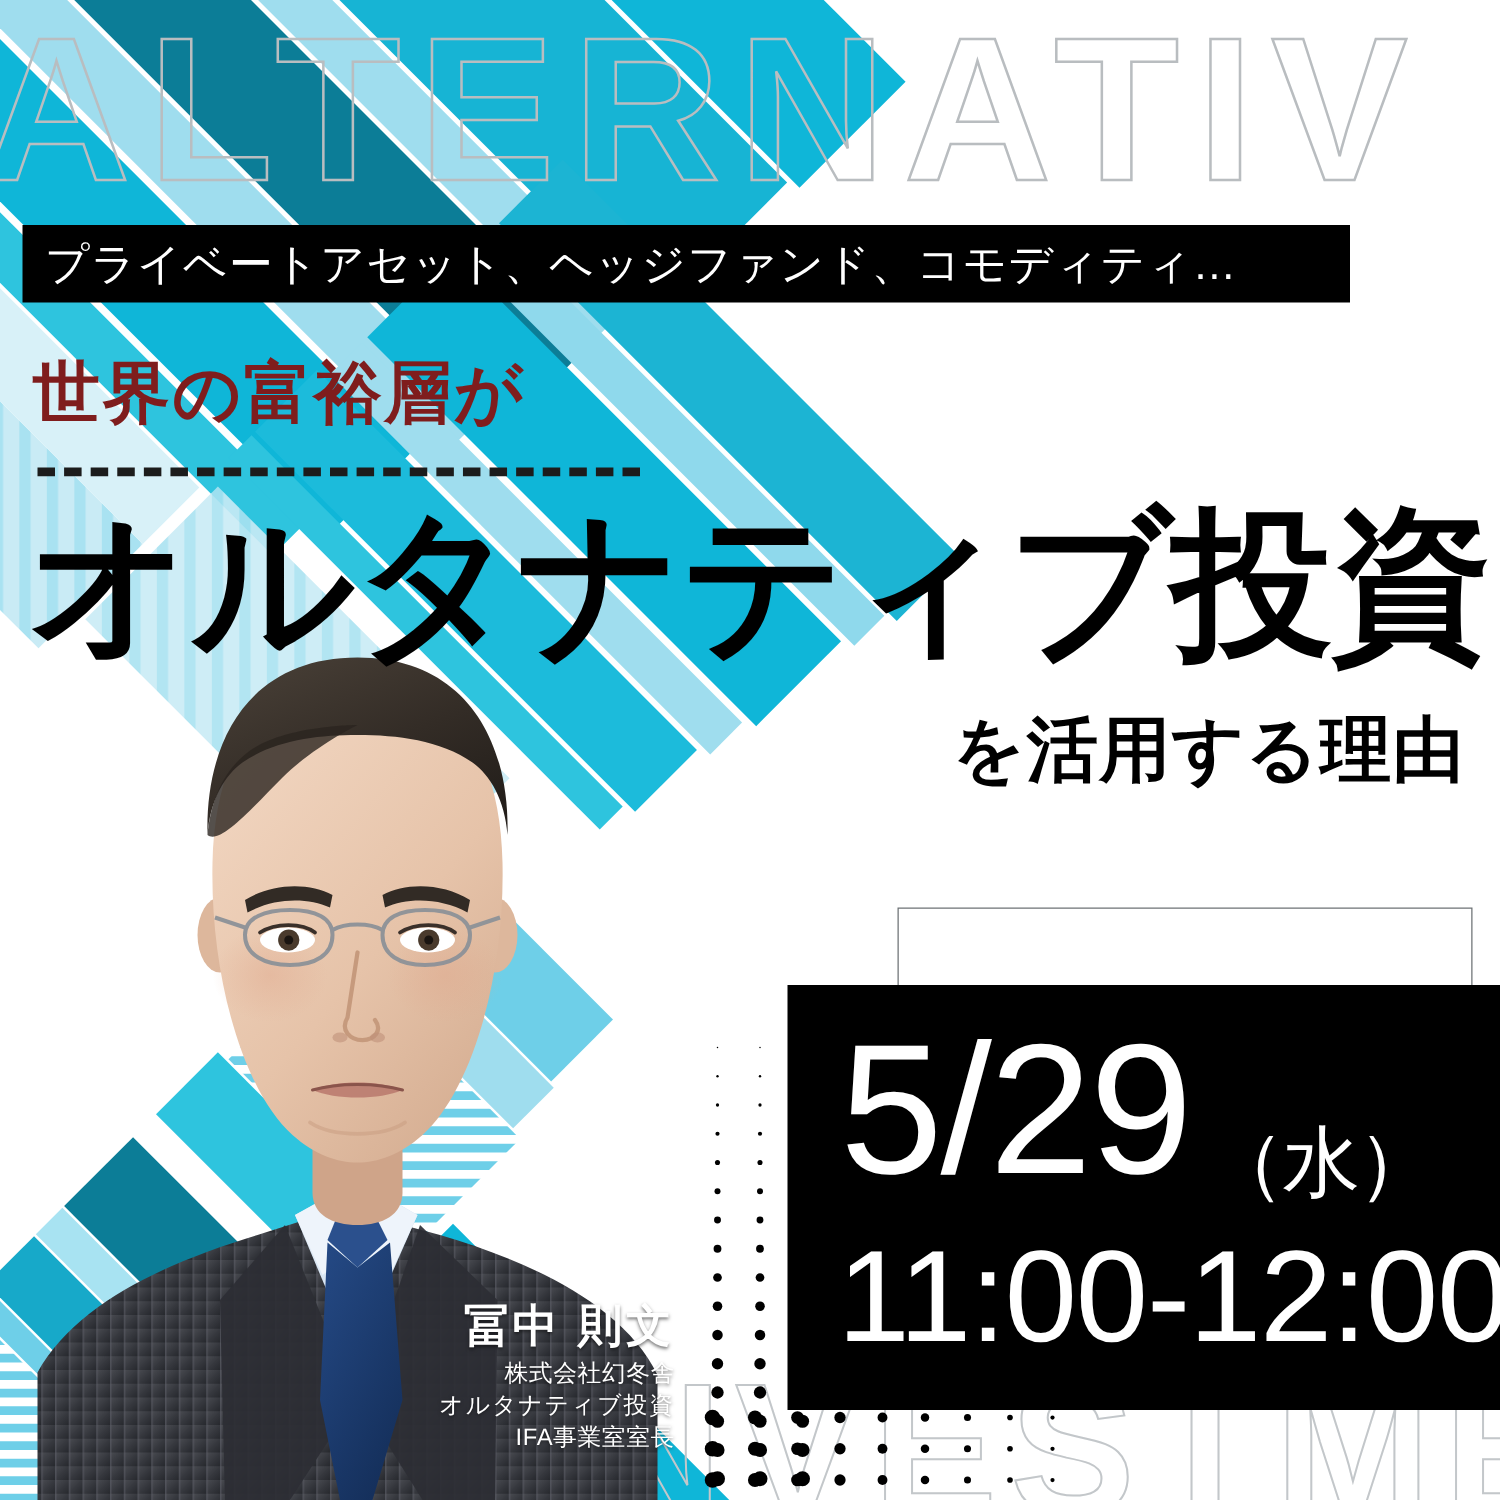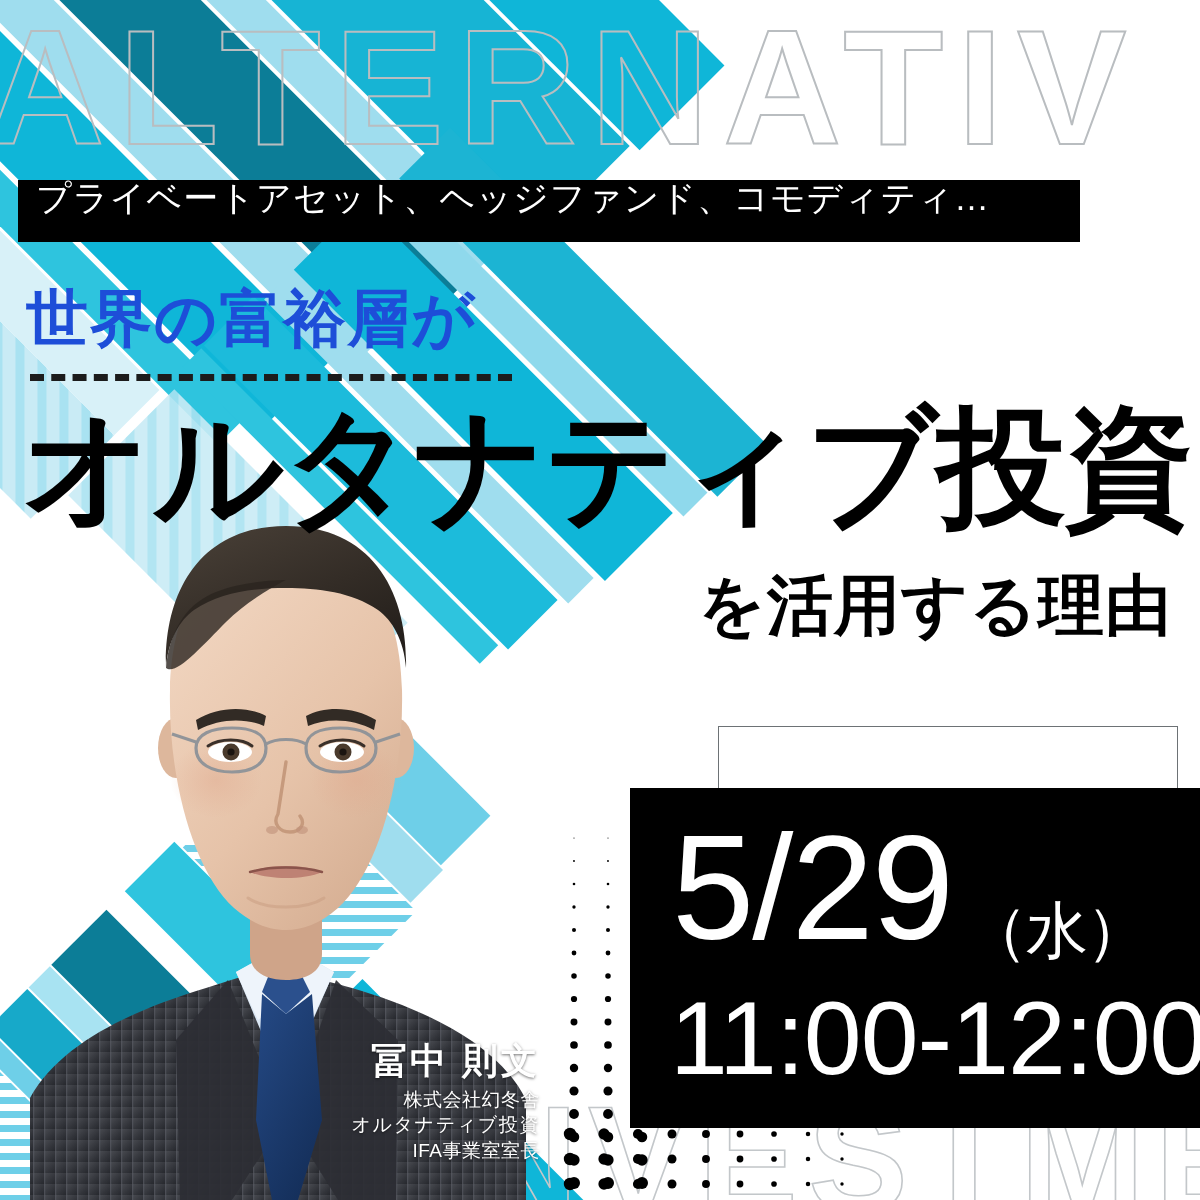--- a/index.html
+++ b/index.html
@@ -41,40 +41,40 @@
     letter-spacing:10px;
     -webkit-text-stroke:1.6px #c3c7ca;
   }
 
   
   #kicker-bar {
     position:absolute;
     left:18px; top:180px;
     width:1062px; height:62px;
     background:#000000;
-    display:flex; align-items:flex-start;
+    display:flex; align-items:center;
     padding-left:18px;
     z-index:30;
   }
   #kicker-text {
     color:#ffffff;
     font-size:35px;
     letter-spacing:1px;
     font-weight:400;
     white-space:nowrap;
     line-height:1;
   }
 
   
   #headline-line1 {
     position:absolute;
     left:26px; top:288px;
-    font-size:62px;
+    font-size:54px;
     font-weight:700;
-    color:#1d4ed8;
+    color:#7f1d1d;
     letter-spacing:2px;
     line-height:1;
     z-index:30;
     white-space:nowrap;
   }
   #headline-divider {
     position:absolute;
     left:30px; top:374px;
     width:482px; height:0;
     border-top:7px dashed #1c1c1c;
@@ -89,21 +89,21 @@
     letter-spacing:-1px;
     line-height:1;
     z-index:30;
     white-space:nowrap;
     transform:scaleX(0.99);
     transform-origin:left top;
   }
   #headline-line3 {
     position:absolute;
     right:28px; top:572px;
-    font-size:66px;
+    font-size:57px;
     font-weight:700;
     color:#000000;
     letter-spacing:1px;
     line-height:1;
     z-index:30;
     white-space:nowrap;
   }
 
   
   #portrait-wrap {

